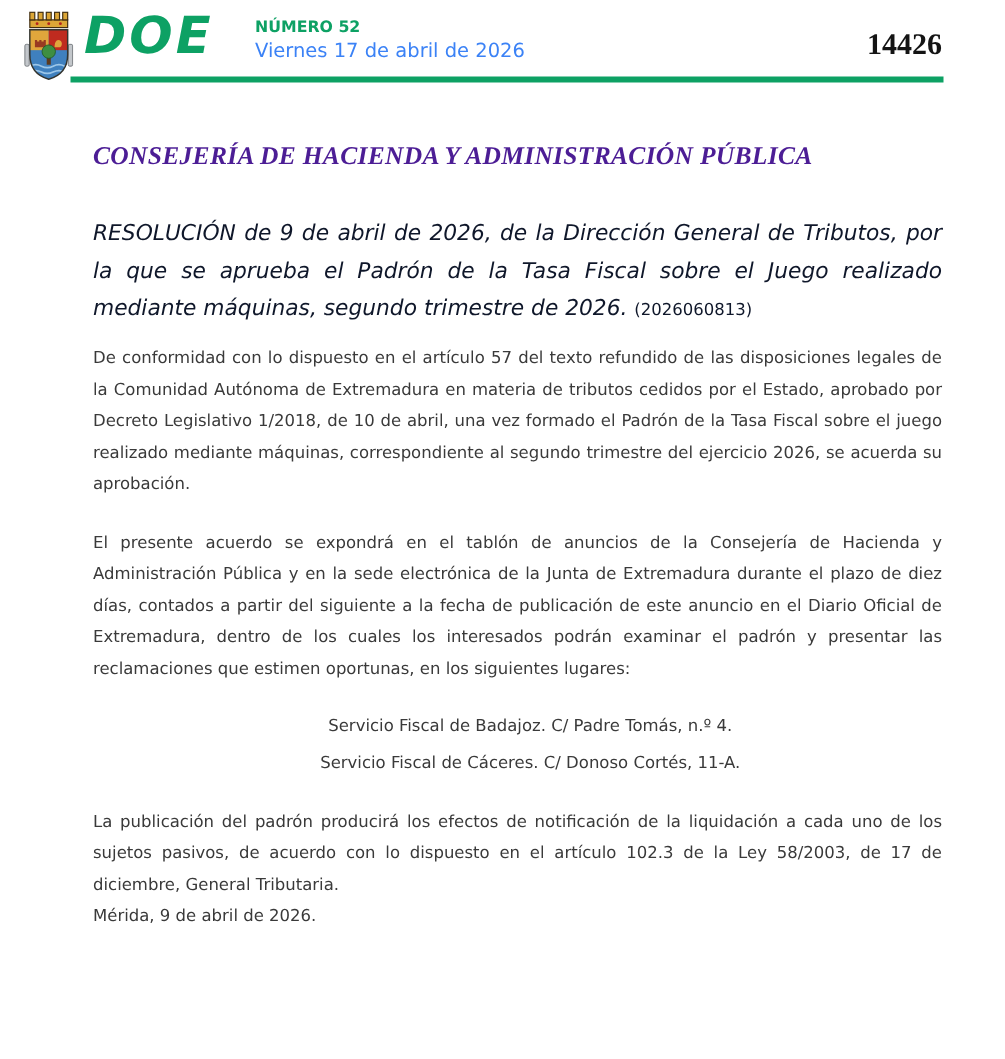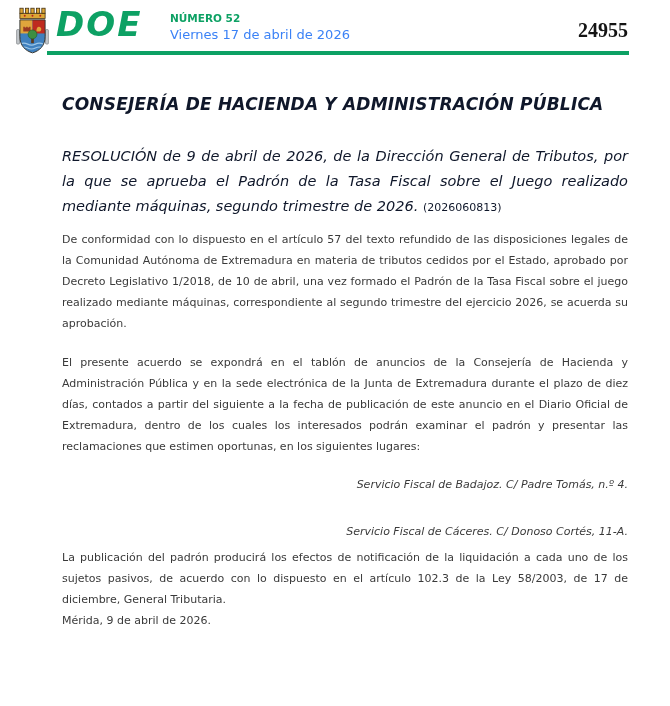--- a/index.html
+++ b/index.html
@@ -46,22 +46,23 @@
 
   
   .content {
     position: absolute; top: 56px; left: 0; right: 0; bottom: 0;
     padding: 0 42px 0 62px;
   }
   .doc-title {
     margin: 37px 0 0 0;
     font-size: 17px; line-height: 22px;
     font-weight: bold; font-style: italic;
-    color: #0f172a;
+    color: #4c1d95;
     letter-spacing: 0.2px;
+    font-family: Liberation Serif, serif;
   }
   .resolution {
     margin: 29px 0 0 0;
     font-size: 14.5px; line-height: 25px;
     font-style: italic;
     color: #0f172a;
     text-align: justify;
   }
   .resolution .ref {
     font-style: normal;
@@ -69,23 +70,23 @@
     white-space: nowrap;
   }
   .para {
     font-size: 11px; line-height: 21px;
     text-align: justify;
     color: #3a3a3a;
     margin: 0;
   }
   .para-1 { margin-top: 9px; }
   .para-2 { margin-top: 18px; }
-  .location { margin-top: 17px; padding-left: 17px; text-align: right; font-style: italic; }
-  .location-2 { margin-top: 26px; }
-  .para-3 { margin-top: 5px; }
+  .location { margin-top: 17px; padding-left: 17px; text-align: center; }
+  .location-2 { margin-top: 4px; }
+  .para-3 { margin-top: 18px; }
   .place-date { margin-top: 0; text-align: left; }
 
   .signature {
     margin: 17px 0 0 auto;
     width: 320px;
     text-align: center;
     font-size: 12px; line-height: 21px;
     color: #3a3a3a;
   }
   .signature .sig-name { margin-top: 3px; }
@@ -131,21 +132,21 @@
 
         <rect x="15.6" y="29" width="2.8" height="8" fill="#5C3A1E"></rect>
         <circle cx="17" cy="28" r="4.6" fill="#3E8E41" stroke="#235c27" stroke-width="0.6"></circle>
       </g>
       <path d="M4,13 h26 v17 c0,10 -6,15 -13,17 c-7,-2 -13,-7 -13,-17 z" fill="none" stroke="#33342f" stroke-width="1"></path>
     </svg>
 
     <div class="logo-text">DOE</div>
     <div class="issue-label">NÚMERO 52</div>
     <div class="date-label">Viernes 17 de abril de 2026</div>
-    <div class="page-number">24955</div>
+    <div class="page-number">14426</div>
     <div class="green-rule"></div>
   </div>
 
   <div class="content">
 
     <h1 class="doc-title">CONSEJERÍA DE HACIENDA Y ADMINISTRACIÓN PÚBLICA</h1>
 
     <p class="resolution"><span>RESOLUCIÓN de 9 de abril de 2026, de la Dirección General de Tributos, por la que se aprueba el Padrón de la Tasa Fiscal sobre el Juego realizado mediante máquinas, segundo trimestre de 2026. </span><span class="ref">(2026060813)</span></p>
 
     <p class="para para-1">De conformidad con lo dispuesto en el artículo 57 del texto refundido de las disposiciones legales de la Comunidad Autónoma de Extremadura en materia de tributos cedidos por el Estado, aprobado por Decreto Legislativo 1/2018, de 10 de abril, una vez formado el Padrón de la Tasa Fiscal sobre el juego realizado mediante máquinas, correspondiente al segundo trimestre del ejercicio 2026, se acuerda su aprobación.</p>

